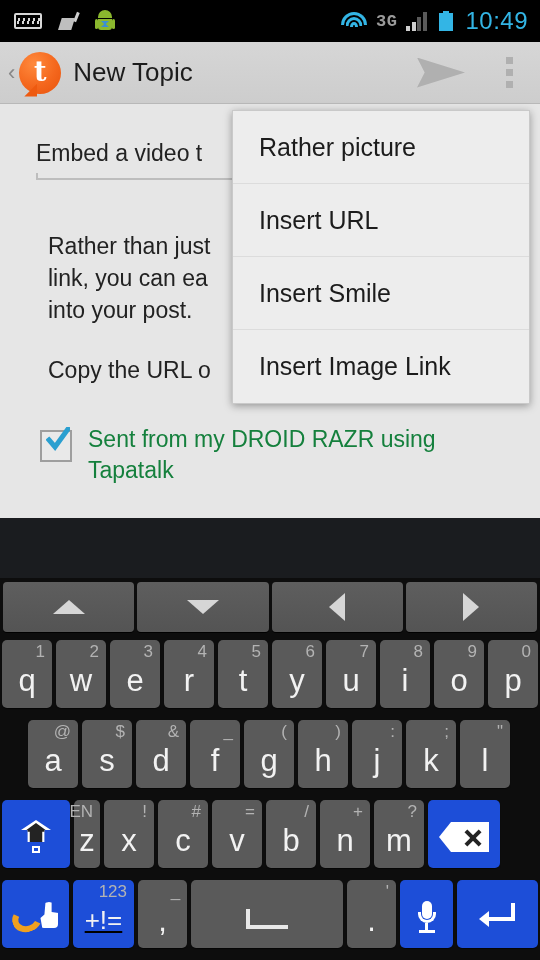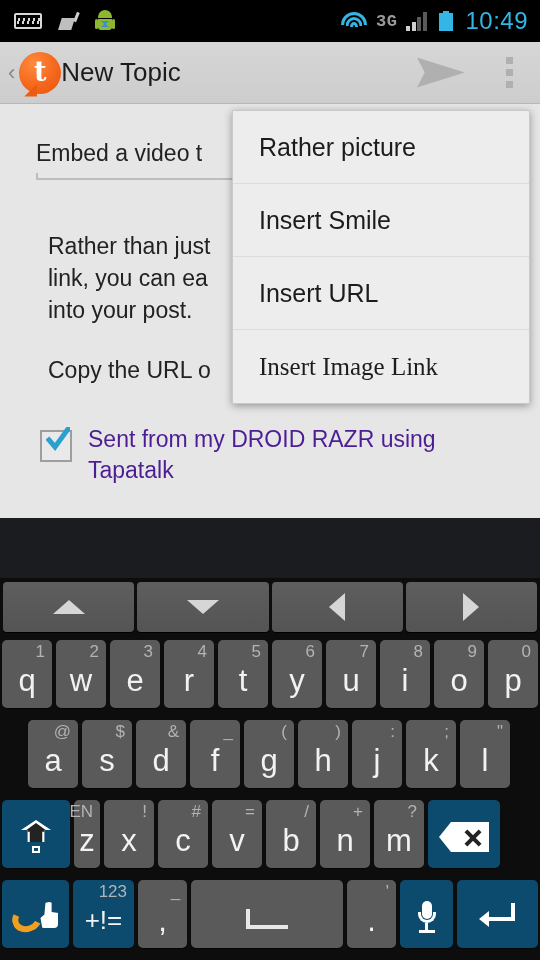--- a/index.html
+++ b/index.html
@@ -92,21 +92,21 @@
   }
   .ab-logo .tail {
     position:absolute; left:5px; bottom:-3px; width:13px; height:13px;
     background:#ee5a10; clip-path:polygon(0 100%,100% 0,100% 100%);
   }
   .ab-logo .t {
     position:absolute; inset:0; display:flex; align-items:center; justify-content:center;
     color:#fff; font-size:27px; font-weight:bold; font-family:"DejaVu Serif", serif;
     line-height:1; padding-bottom:2px;
   }
-  .ab-title { font-size:26px; color:#1c1c1c; }
+  .ab-title { font-size:26px; color:#1c1c1c; margin-left:12px; }
   .ab-actions { margin-left:auto; display:flex; align-items:center; }
   .ab-send { width:74px; height:62px; display:flex; align-items:center; justify-content:center; }
   .ico-send {
     width:48px; height:30px; background:#b0b0b0;
     clip-path:polygon(0 0,100% 50%,0 100%,16% 50%);
   }
   .ab-overflow { width:62px; height:62px; display:flex; flex-direction:column;
                  align-items:center; justify-content:center; gap:5px; }
   .ab-overflow b { display:block; width:7px; height:7px; background:#b0b0b0; }
 
@@ -138,21 +138,21 @@
   .sigrow {
     position:absolute; left:40px; top:320px; right:16px; display:flex; gap:16px;
   }
   .checkbox {
     width:32px; height:32px; background:#e9e9e9; border:2px solid #9e9e9e;
     position:relative; flex:0 0 auto; margin-top:6px;
   }
   .checkbox .tick {
     position:absolute; left:4px; top:-5px; width:24px; height:26px;
   }
-  .sigtext { font-size:23px; line-height:31px; color:#4c1d95; }
+  .sigtext { font-size:23px; line-height:31px; color:#15803d; }
 
   
   .kb-gap { position:absolute; left:0; top:518px; width:540px; height:60px; background:#1a1c1f; }
   .keyboard {
     position:absolute; left:0; top:578px; width:540px; height:382px;
     background:#0d0d0d;
   }
   .kb-navrow {
     position:absolute; left:0; top:4px; width:540px; height:50px;
     display:flex; gap:3px; padding:0 3px;
@@ -174,21 +174,21 @@
     position:relative; background:#5a5a5a; border-radius:5px;
     height:68px; margin:0 2px; display:flex; align-items:center; justify-content:center;
     box-shadow:0 1px 1px rgba(0,0,0,.6);
   }
   .key .main {
     color:#f2f2f2; font-size:31px; line-height:1; margin-top:12px;
   }
   .key .hint {
     position:absolute; top:3px; right:7px; color:#b3b3b3; font-size:17px; line-height:1;
   }
-  .key.dark { background:#0c4a6e; }
+  .key.dark { background:#1d4ed8;text-decoration:underline; }
   .key.dark .main { color:#f2f2f2; }
   .key.fn .main { font-size:26px; }
   .row2-pad { width:26px; }
 
   
   .ico-shift { position:relative; width:34px; height:34px; margin-top:6px; }
   .ico-shift .arw {
     position:absolute; left:2px; top:0; width:30px; height:22px;
     background:#fff;
     clip-path:polygon(50% 0,100% 46%,78% 46%,78% 100%,22% 100%,22% 46%,0 46%);
@@ -246,21 +246,21 @@
   
   .menu {
     position:absolute; left:232px; top:110px; width:298px;
     background:#ededed; border:1px solid #c9c9c9;
     box-shadow:0 2px 8px rgba(0,0,0,.35);
   }
   .menu-item {
     height:73px; display:flex; align-items:center; padding-left:26px;
     font-size:25px; color:#1c1c1c; border-bottom:1px solid #dcdcdc;
   }
-  .menu-item:last-child { border-bottom:none;font-family:Liberation Serif, serif; }
+  .menu-item:last-child { border-bottom:none; }
 </style>
 </head>
 <body>
 
 <div id="screen">
 
   <div class="statusbar">
     <div class="sb-left">
       <span class="ico-kbd">
         <span class="body"></span>
@@ -331,22 +331,22 @@
         <svg class="tick" viewBox="0 0 24 26">
           <path d="M3 13 L9 20 L22 2" stroke="#2a9fd0" stroke-width="5" fill="none" stroke-linecap="square" stroke-linejoin="miter"></path>
         </svg>
       </span>
       <span class="sigtext">Sent from my DROID RAZR using Tapatalk</span>
     </div>
   </div>
 
   <div class="menu">
     <div class="menu-item">Rather picture</div>
+    <div class="menu-item">Insert URL</div>
     <div class="menu-item">Insert Smile</div>
-    <div class="menu-item">Insert URL</div>
     <div class="menu-item">Insert Image Link</div>
   </div>
 
   <div class="kb-gap"></div>
 
   <div class="keyboard">
     <div class="kb-navrow">
       <div class="navkey">
           <span class="tri up"></span>
         </div>

